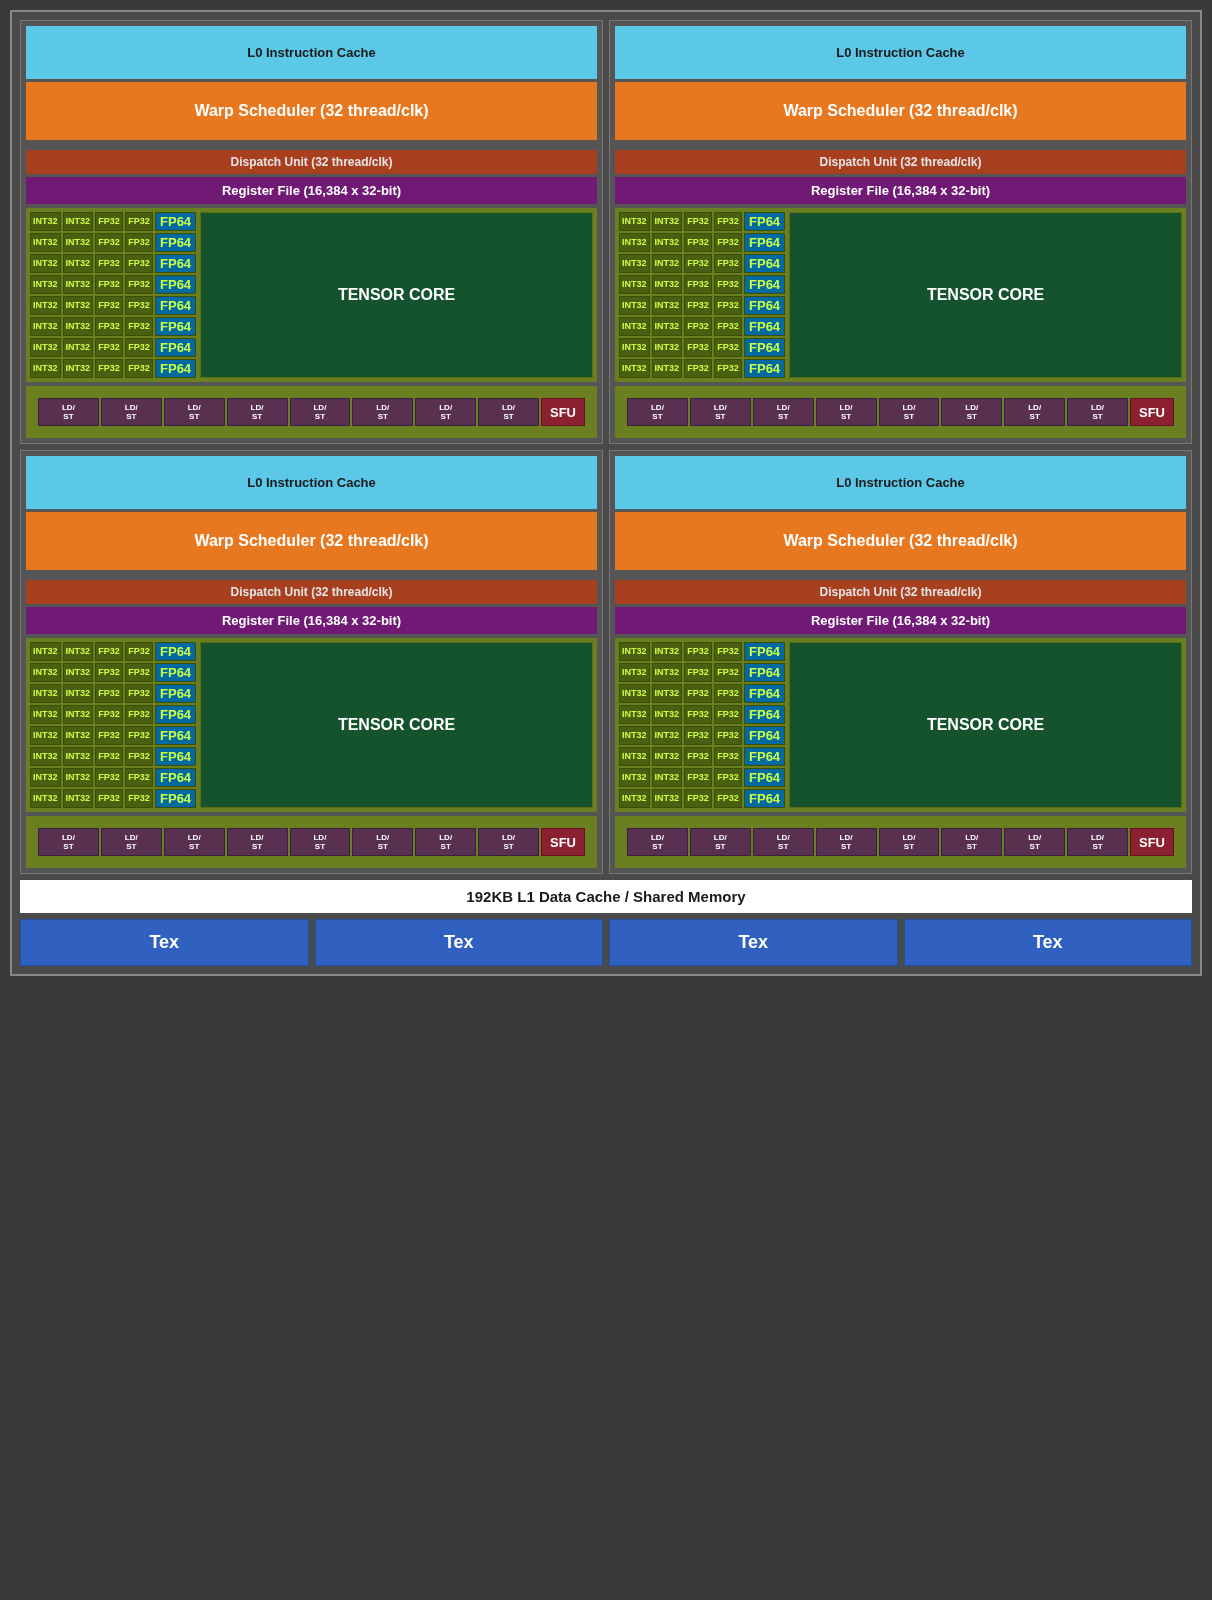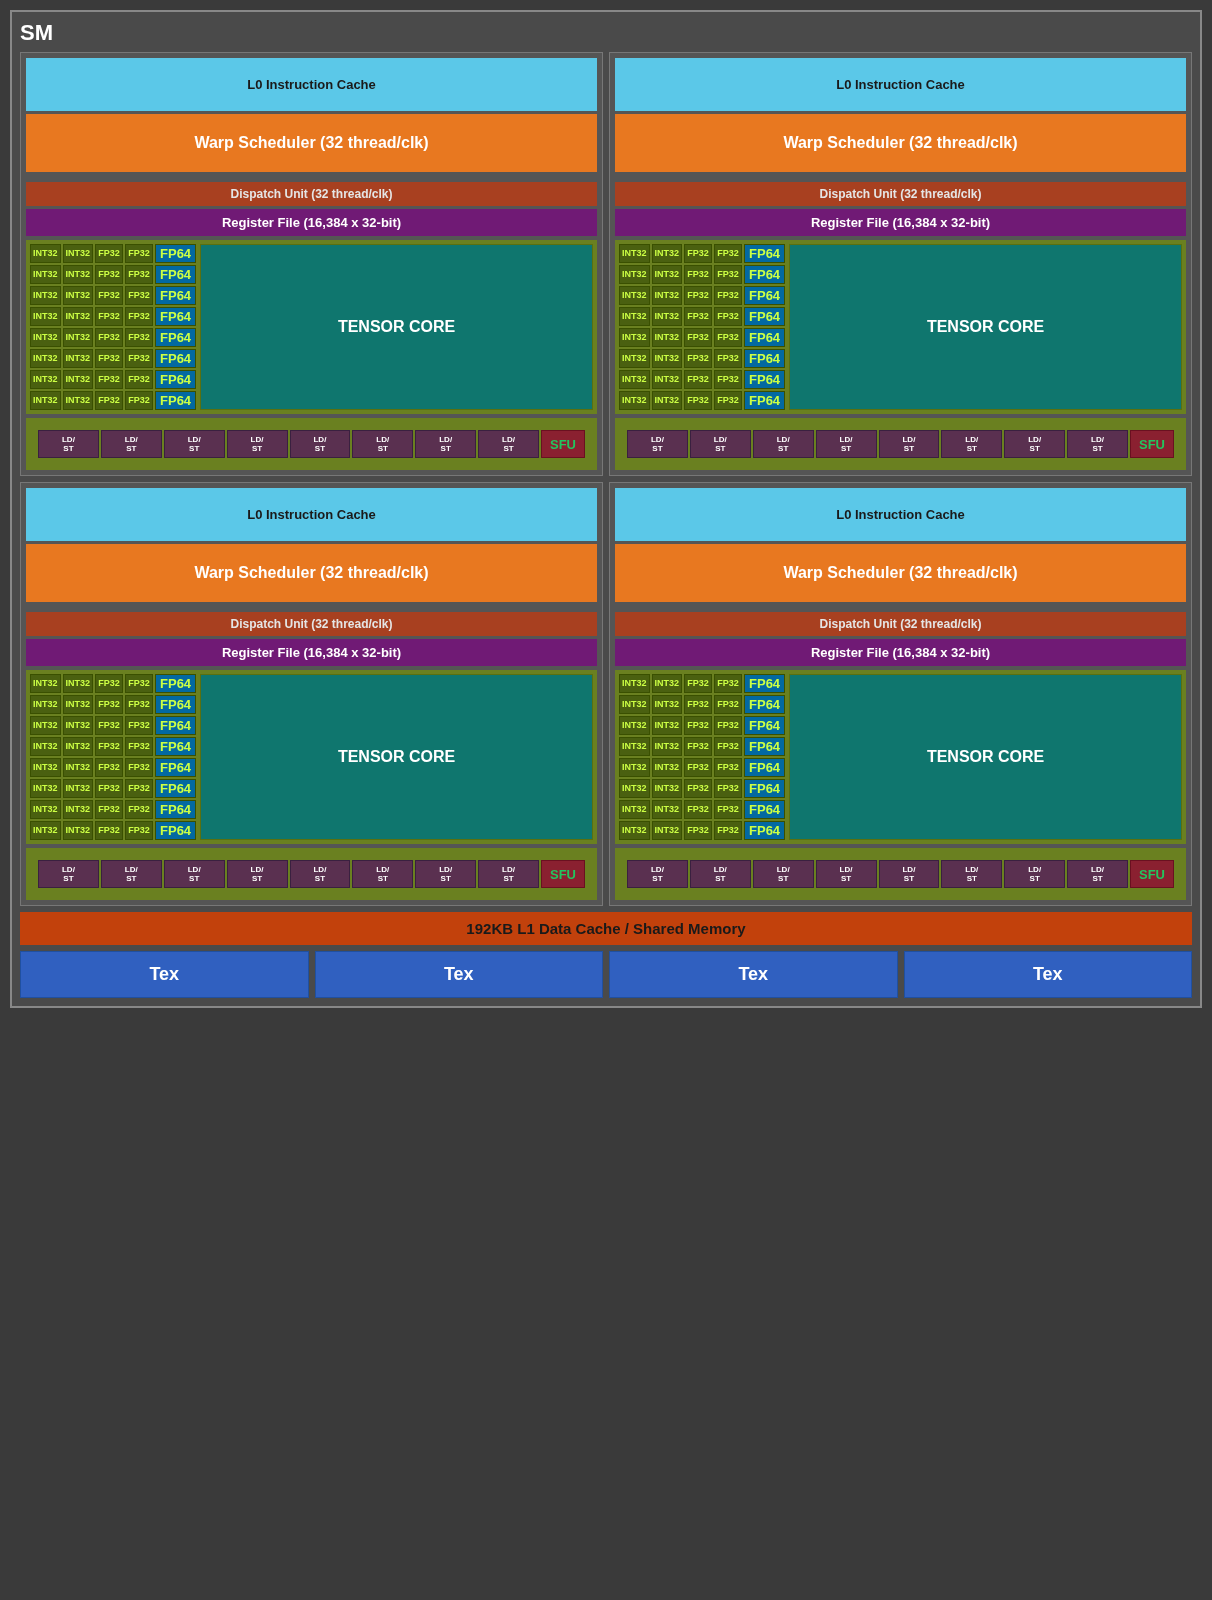--- a/index.html
+++ b/index.html
@@ -110,21 +110,21 @@
       background: #0369a1;
       color: #ccff44;
       font-size: 13px;
       font-weight: bold;
       text-align: center;
       padding: 1px 4px;
       min-width: 36px;
       border: 1px solid #3a5000;
     }
     .tensor-core {
-      background: #0f766e;
+      background: #14532d;
       color: white;
       font-size: 16px;
       font-weight: bold;
       text-align: right;
       flex: 1;
       display: flex;
       align-items: center;
       justify-content: center;
       min-height: 160px;
       border: 1px solid #5a7010;
@@ -141,32 +141,32 @@
       color: white;
       font-size: 8px;
       font-weight: bold;
       text-align: center;
       padding: 4px 2px;
       flex: 1;
       border: 1px solid #3a2040;
     }
     .sfu-box {
       background: #8a2030;
-      color: #22c55e;
+      color: #ffffff;
       font-size: 13px;
       font-weight: bold;
       text-align: center;
       padding: 4px 8px;
       border: 1px solid #6a1020;
       display: flex;
       align-items: center;
       justify-content: center;
     }
     .l1-data-cache {
-      background: #c2410c;
+      background: #ffffff;
       color: #1a1a1a;
       font-weight: bold;
       text-align: center;
       padding: 8px 4px;
       font-size: 15px;
       margin-bottom: 6px;
     }
     .tex-row {
       display: grid;
       grid-template-columns: 1fr 1fr 1fr 1fr;
@@ -179,21 +179,20 @@
       font-weight: bold;
       text-align: center;
       padding: 12px 4px;
       border: 1px solid #2050a0;
     }
   </style>
 </head>
 <body>
 
 <div class="sm-container">
-  <div class="sm-title">SM</div>
 
   <div class="quad-grid">
 
     <div class="sub-sm">
       <div class="l0-cache">L0 Instruction Cache</div>
       <div class="warp-scheduler">Warp Scheduler (32 thread/clk)</div>
       <div class="dispatch-unit">Dispatch Unit (32 thread/clk)</div>
       <div class="register-file">Register File (16,384 x 32-bit)</div>
       <div class="compute-area">
         <div class="left-units">

